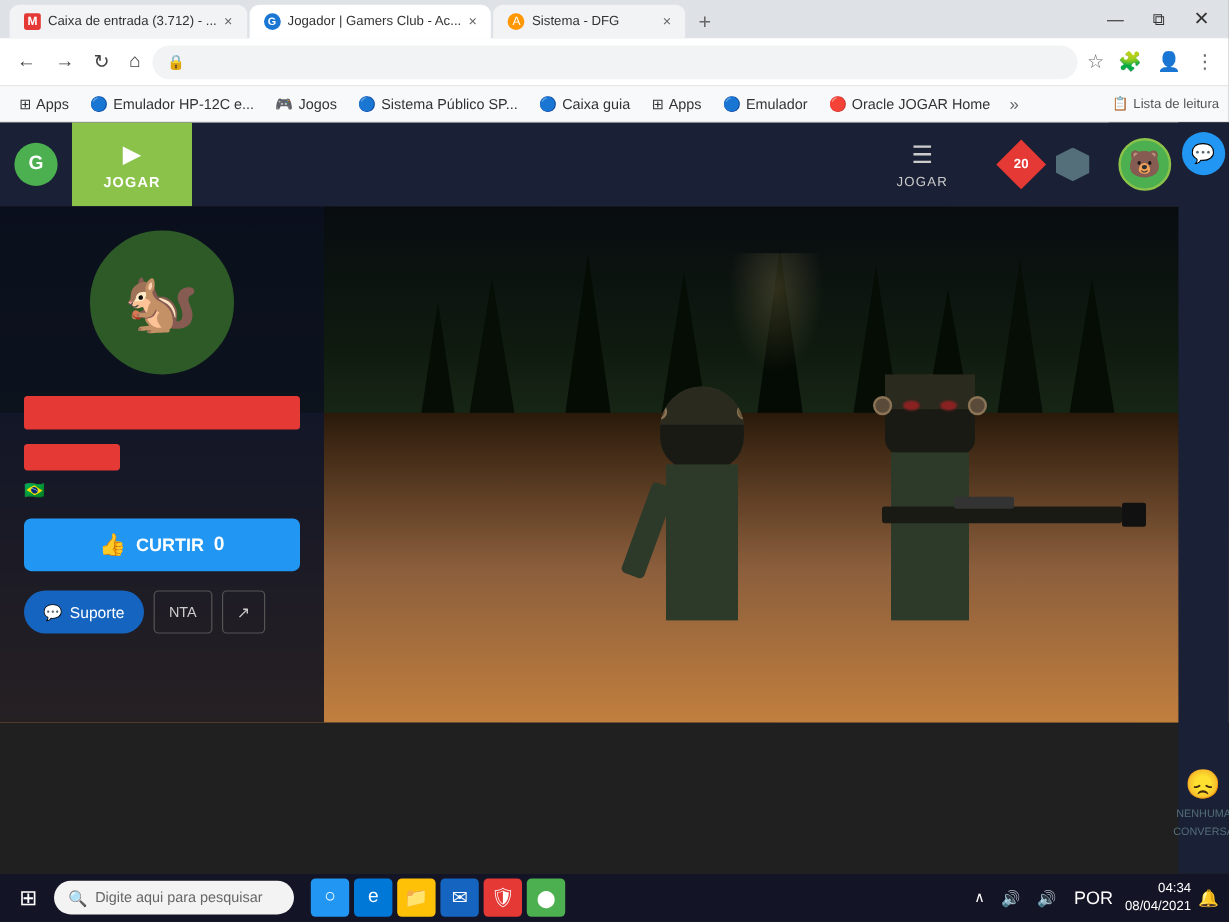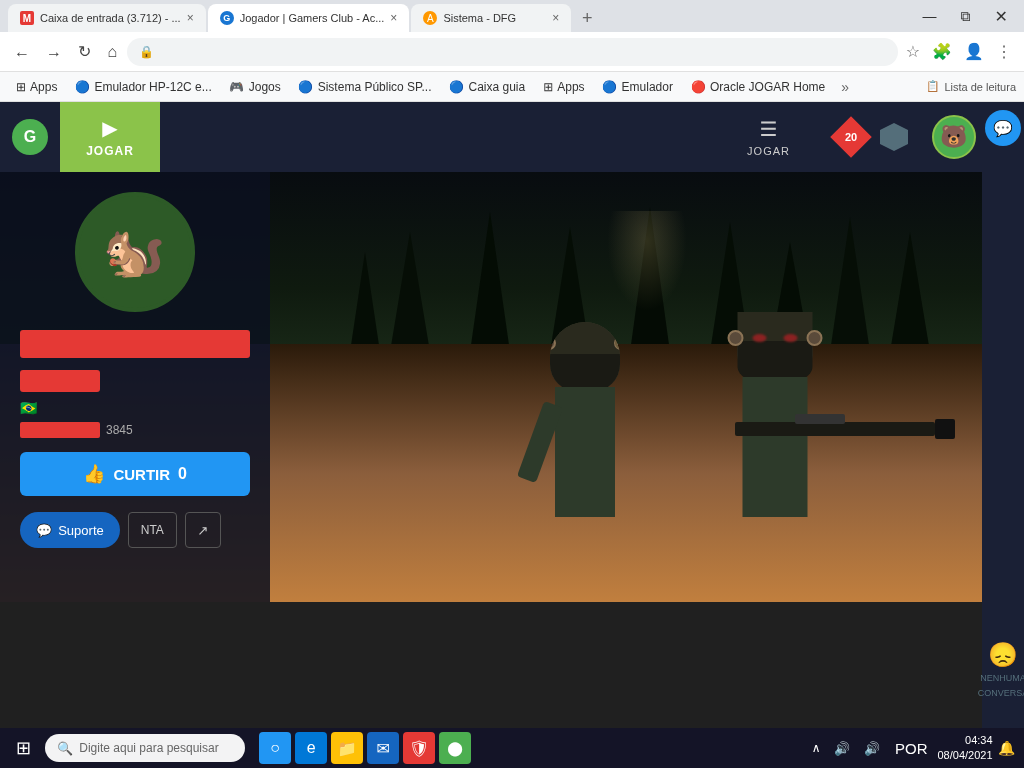--- a/index.html
+++ b/index.html
@@ -315,24 +315,20 @@
         </div>
 
         <div class="profile-name"></div>
 
         <div class="profile-rank"></div>
 
         <div class="profile-country">
           <span class="flag">🇧🇷</span>
         </div>
 
-        <div style="display:flex; align-items:center; gap:6px; padding: 2px 20px;">
-          <div style="background:#e53935; height:16px; width:80px; border-radius:2px;"></div>
-          <span style="color:#aaa; font-size:12px;">3845</span>
-        </div>
 
         <button class="curtir-btn">
           <span class="thumb-icon">👍</span>
           <span>CURTIR</span>
           <span class="curtir-count">0</span>
         </button>
 
         <div class="action-row">
           <button class="suporte-btn">
             <span>💬</span>

